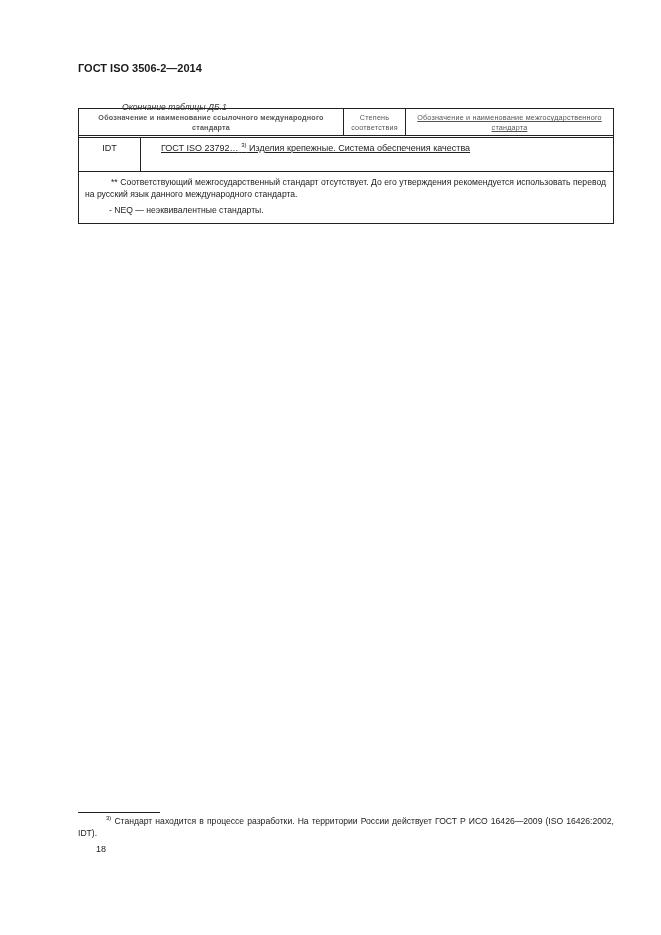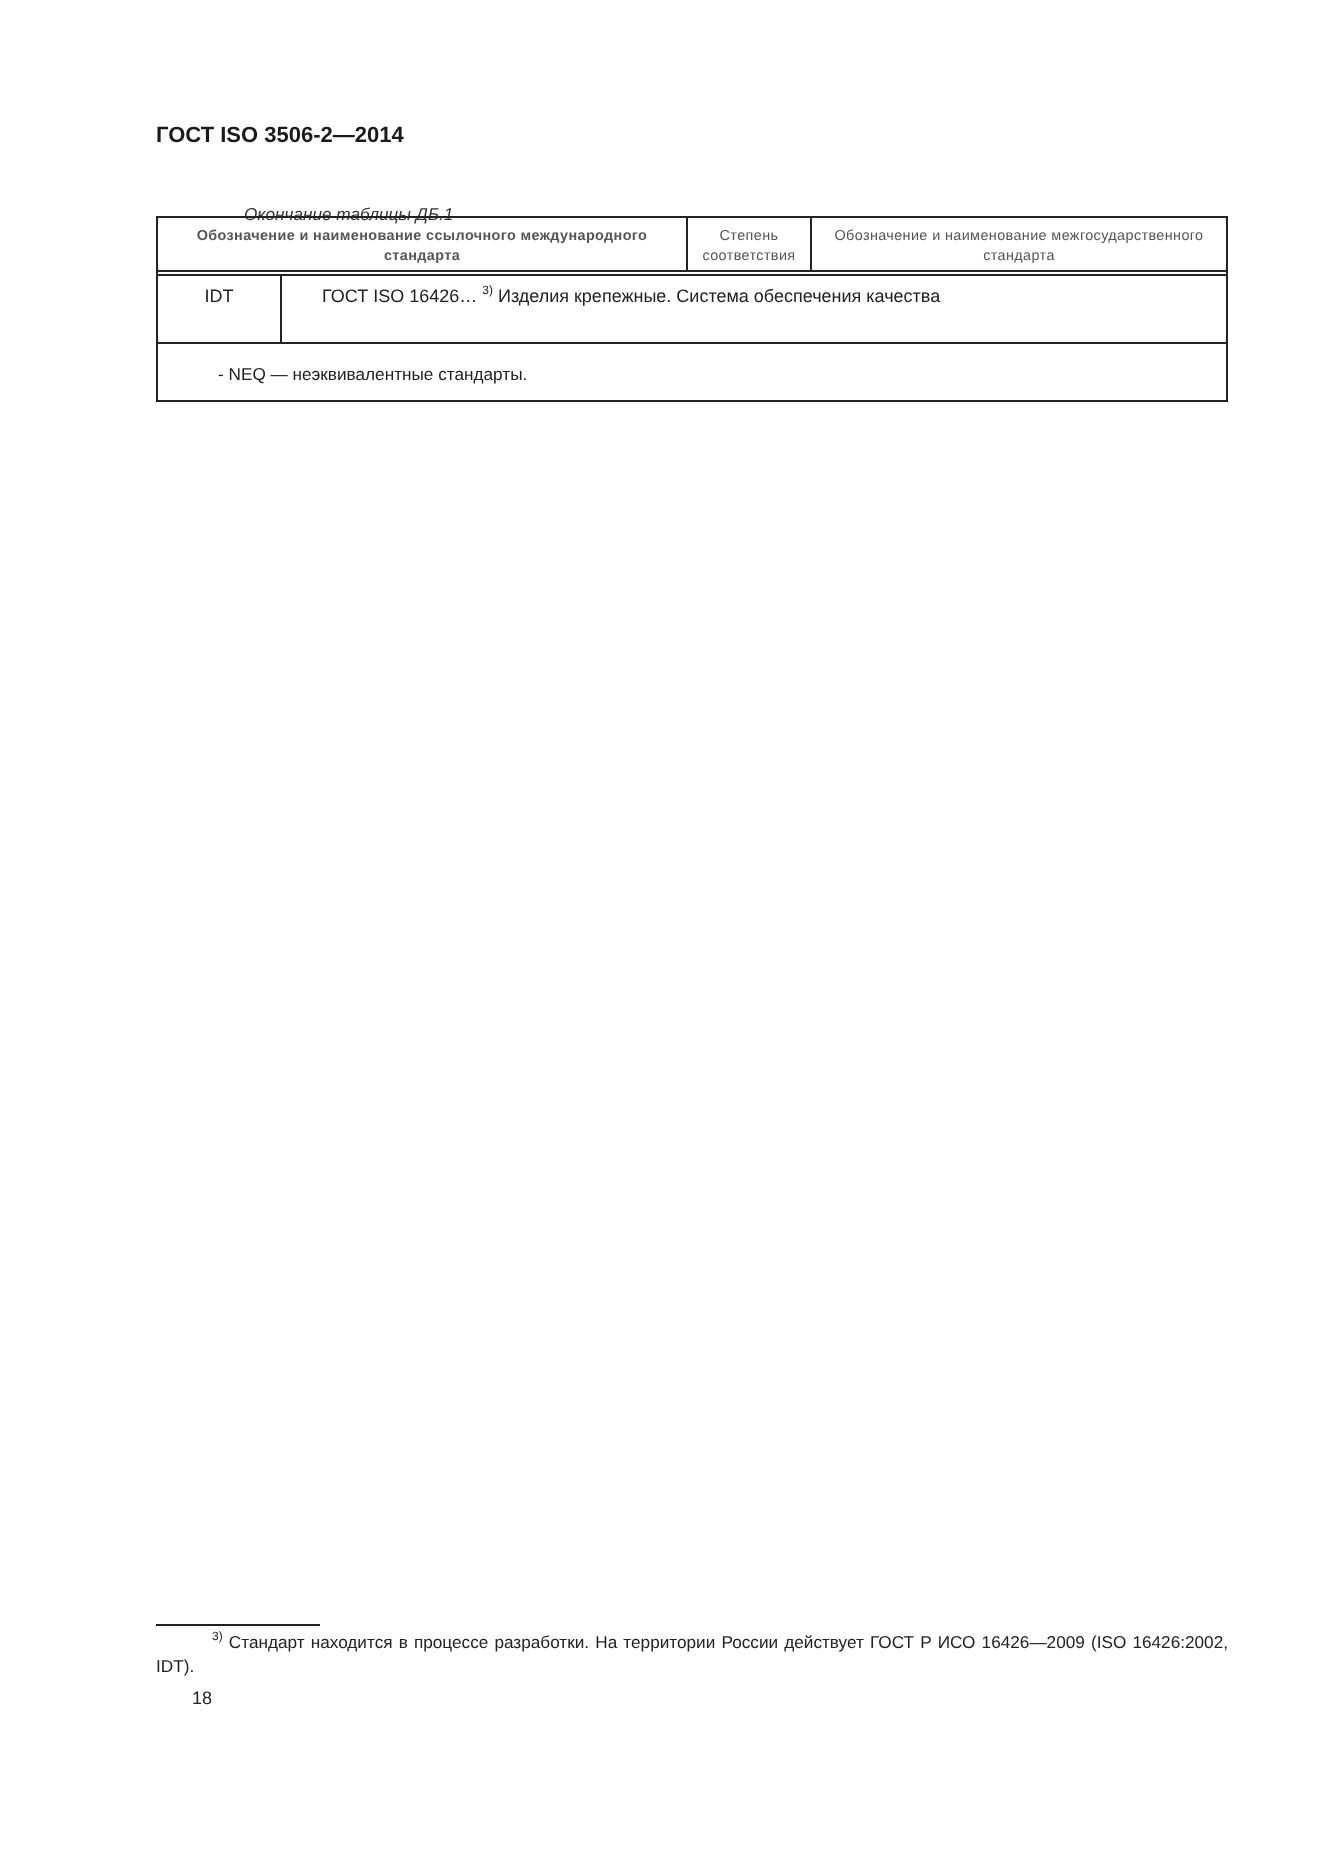--- a/index.html
+++ b/index.html
@@ -5,21 +5,21 @@
   html, body { margin:0; padding:0; background:#ffffff; }
   body { width:661px; height:935px; position:relative; overflow:hidden;
          font-family:"Liberation Sans", sans-serif; color:#222; }
   .page-header { position:absolute; left:78px; top:62px; font-size:11px; font-weight:bold; color:#1a1a1a; }
   .caption { position:absolute; left:78px; top:102px; font-size:8.6px; font-style:italic; color:#333;margin-left:44px; }
   .tbl { position:absolute; left:78px; top:108px; width:536px; border:1px solid #222; box-sizing:border-box; }
   .hdr-row { display:flex; height:29px; border-bottom:3px double #222; box-sizing:border-box; }
   .hdr-row div { font-size:7.2px; color:#555; text-align:center; line-height:10px; padding-top:4px; box-sizing:border-box; letter-spacing:0.2px; }
   .c1 { width:265px; border-right:1px solid #222;font-weight:bold; }
   .c2 { width:62px; border-right:1px solid #222; }
-  .c3 { flex:1; }
+  .c3 { flex:1;text-decoration:underline; }
   .data-row { display:flex; height:34px; border-bottom:1px solid #222; box-sizing:border-box; }
   .data-row div { font-size:9px; color:#222; line-height:12px; padding:4px 7px 0 6px; box-sizing:border-box; text-align:justify; }
   .data-row .c2 { text-align:center; padding:4px 0 0 0; }
   .ind { display:inline-block; width:14px; }
   .sup { font-size:6px; vertical-align:super; line-height:0; }
   .notes { padding:5px 7px 6px 6px; font-size:8.6px; line-height:11.6px; color:#222; }
   .notes p { margin:0; text-align:justify; }
   .notes .gap { height:5px; }
   .indent { padding-left:28px; }
   .spaced { letter-spacing:2.2px; }
@@ -35,23 +35,24 @@
 <div class="caption">Окончание таблицы ДБ.1</div>
 
 <div class="tbl">
   <div class="hdr-row">
     <div class="c1">Обозначение и наименование ссылочного международного стандарта</div>
     <div class="c2">Степень соответствия</div>
     <div class="c3">Обозначение и наименование межгосударственного стандарта</div>
   </div>
   <div class="data-row">
     <div class="c2">IDT</div>
-    <div class="c3"><span class="ind"></span><span>ГОСТ ISO 16426…</span> <span class="sup">3)</span> <span>Изделия крепежные. Система обеспечения качества</span></div>
+    <div class="c3"><span class="ind"></span><span>ГОСТ ISO 23792…</span> <span class="sup">3)</span> <span>Изделия крепежные. Система обеспечения качества</span></div>
   </div>
   <div class="notes">
+    <p><span class="indent" style="padding-left:26px;"></span><span>** Соответствующий межгосударственный стандарт отсутствует. До его утверждения рекомендуется использовать перевод на русский язык данного международного стандарта.</span></p>
     <div class="gap"></div>
     <p class="list-item">- NEQ — неэквивалентные стандарты.</p>
   </div>
 </div>
 
 <div class="fn-rule"></div>
 <div class="footnote"><span style="padding-left:28px;"></span><span class="sup">3)</span> <span>Стандарт находится в процессе разработки. На территории России действует ГОСТ Р ИСО 16426—2009 (ISO 16426:2002, IDT).</span></div>
 <div class="page-num">18</div>
 
 </body></html>

